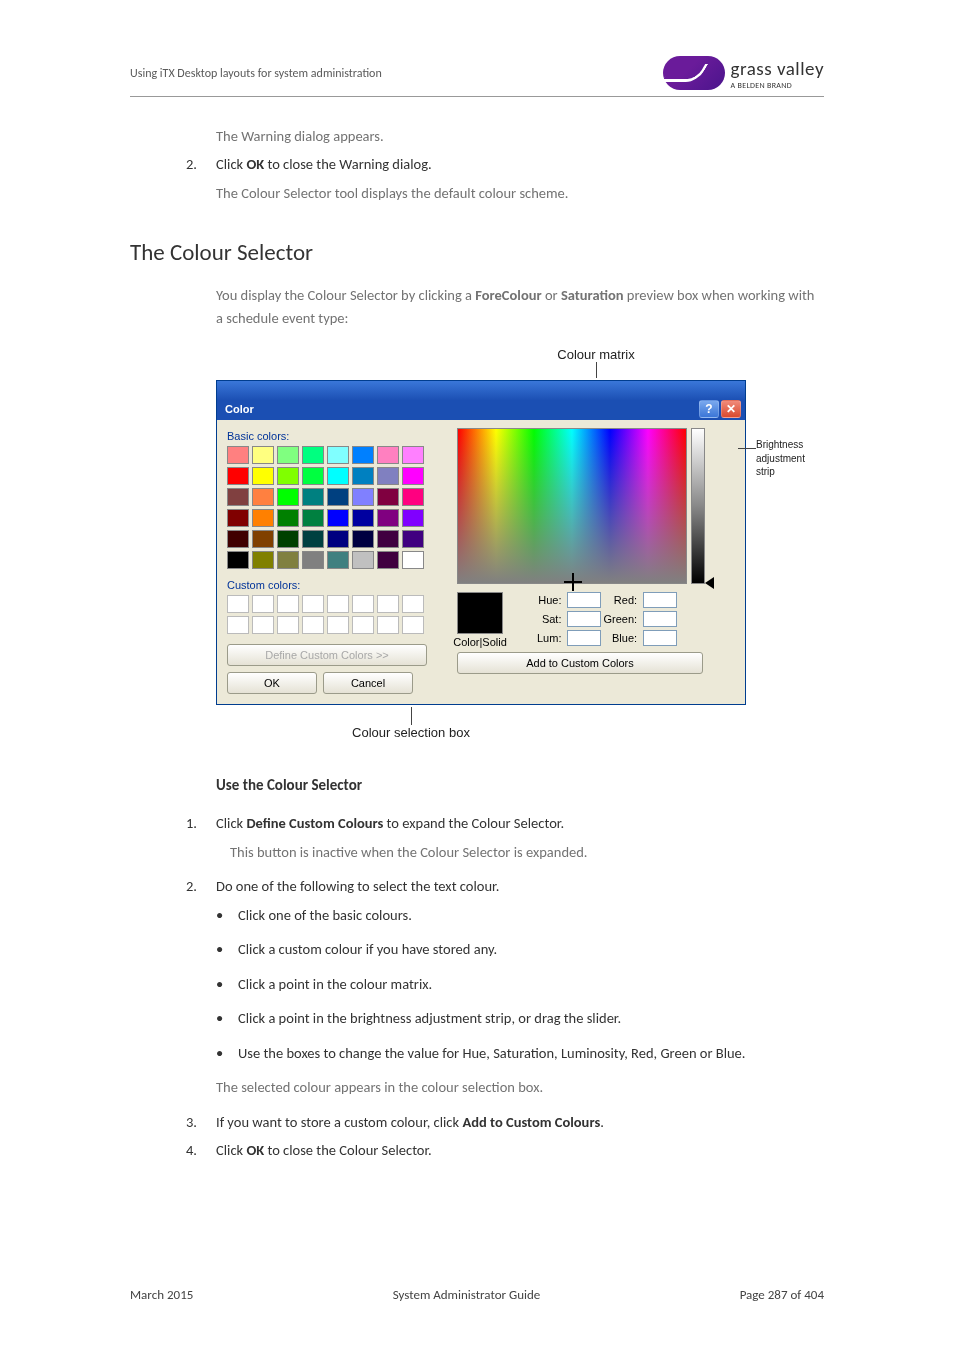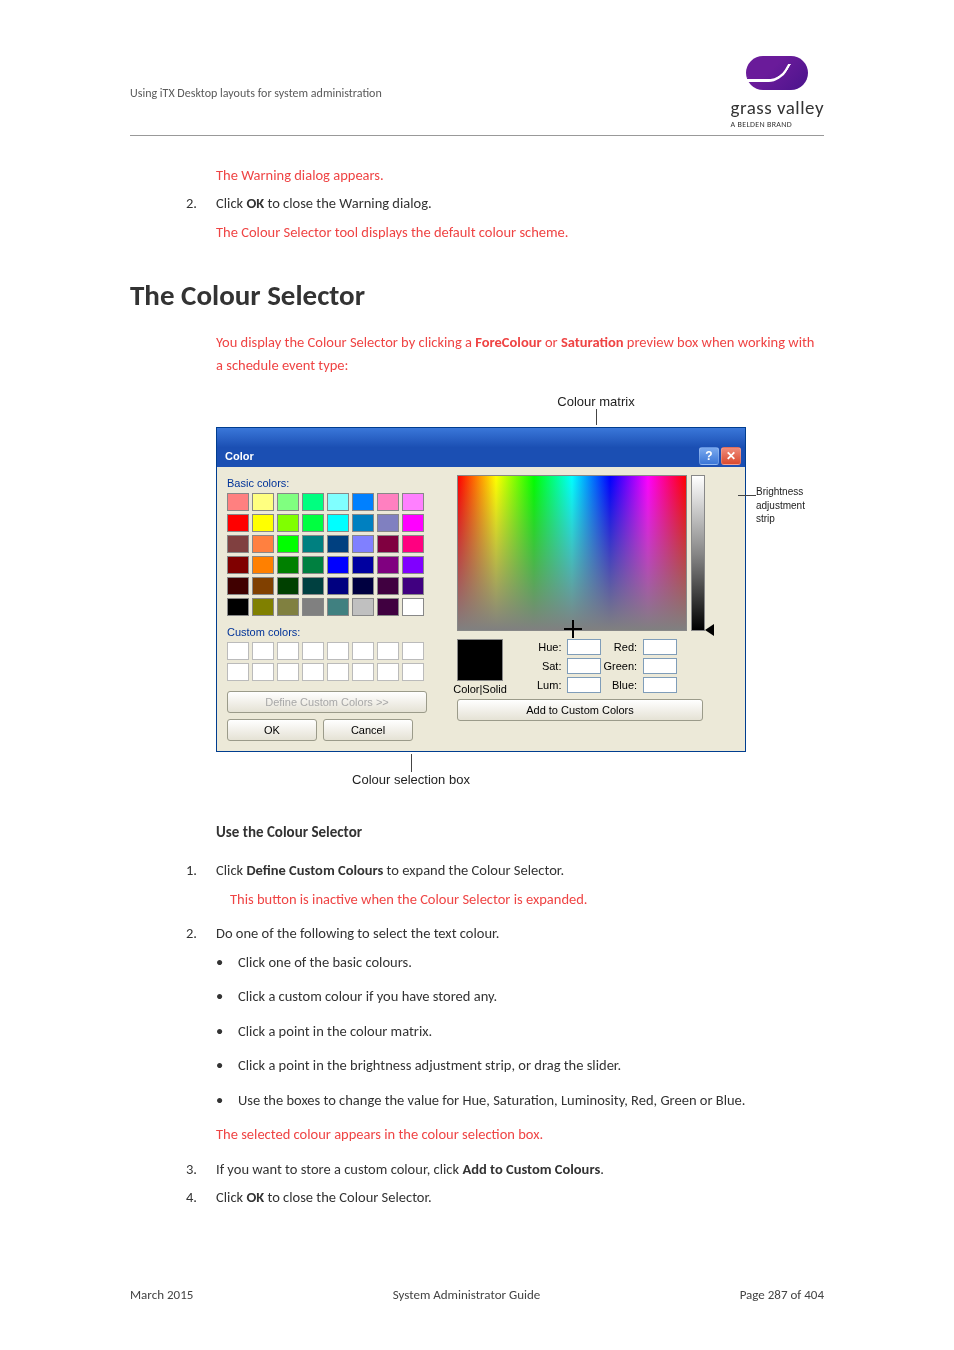--- a/index.html
+++ b/index.html
@@ -19,21 +19,20 @@
     color: #5a5a5a;
     margin-bottom: 6px;
     display: flex;
     justify-content: space-between;
     align-items: center;
   }
   .running-header .logo {
     display: flex;
     align-items: center;
     gap: 6px;
-    flex-direction: column;
   }
   .gv-mark {
     width: 62px;
     height: 34px;
     border-radius: 18px;
     background: linear-gradient(135deg, #6a1b9a 40%, #4a148c 100%);
     position: relative;
     display:flex; align-items:center; justify-content:flex-end;
     padding-right:6px;
   }
@@ -41,28 +40,28 @@
     position:absolute; left:4px; top:8px; width:36px; height:18px;
     border:3px solid #fff; border-left:none; border-top:none;
     border-radius:0 0 12px 0; transform:skewX(-30deg);
   }
   .brand-text { font-size: 19px; color:#333; font-weight:400; letter-spacing:0.5px; }
   .brand-sub { font-size: 8px; color:#333; letter-spacing:0.3px; }
   .hr { border:none; border-top:1px solid #999; margin: 6px 0 28px 0; }
 
   .indent1 { margin-left: 86px; }
   .indent-num { margin-left: 56px; }
-  .para { font-size: 14.5px; line-height: 1.55; margin-bottom: 6px; color:#ef4444; }
+  .para { font-size: 14.5px; line-height: 1.55; margin-bottom: 6px; color:#737373; }
   .ol-row { display:flex; gap:14px; font-size:14.5px; line-height:1.55; margin-bottom:6px; }
   .ol-num { width:16px; flex-shrink:0; }
   .bul-row { display:flex; gap:12px; font-size:14.5px; line-height:1.55; margin-bottom:12px; margin-left: 30px; }
   .bul { width:10px; flex-shrink:0; }
   b { font-weight: 700; }
 
-  h2.section { font-size: 29px; font-weight:700; color:#333; margin: 34px 0 18px 0; }
+  h2.section { font-size: 23px; font-weight:400; color:#333; margin: 34px 0 18px 0; }
   h3.subsection { font-size: 15px; font-weight:700; color:#333; margin: 36px 0 18px 0; }
 
   .figure-wrap { margin: 18px 0 4px 0; position: relative; width: 600px; }
   .fig-label-top { text-align:center; font-family: Tahoma, Arial, sans-serif; font-size:13px; color:#222; margin-bottom:2px; }
   .fig-label-top .tick { display:block; margin:0 auto; width:1px; height:16px; background:#444; }
   .fig-label-bottom { text-align:center; font-family: Tahoma, Arial, sans-serif; font-size:13px; color:#222; margin-top:2px; }
   .fig-label-bottom .tick { display:block; margin:0 auto; width:1px; height:18px; background:#444; }
 
   .dlg {
     width: 530px;

